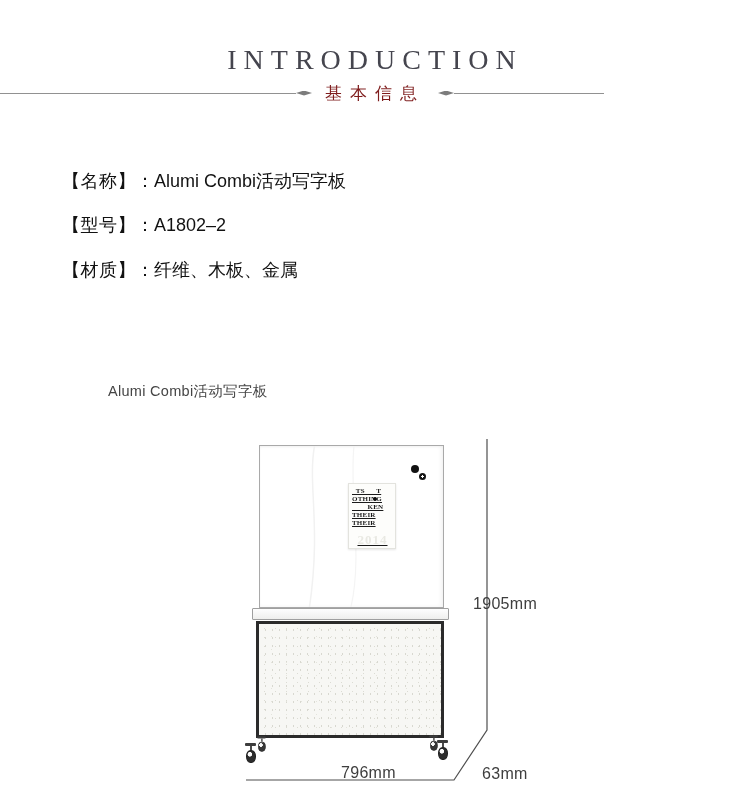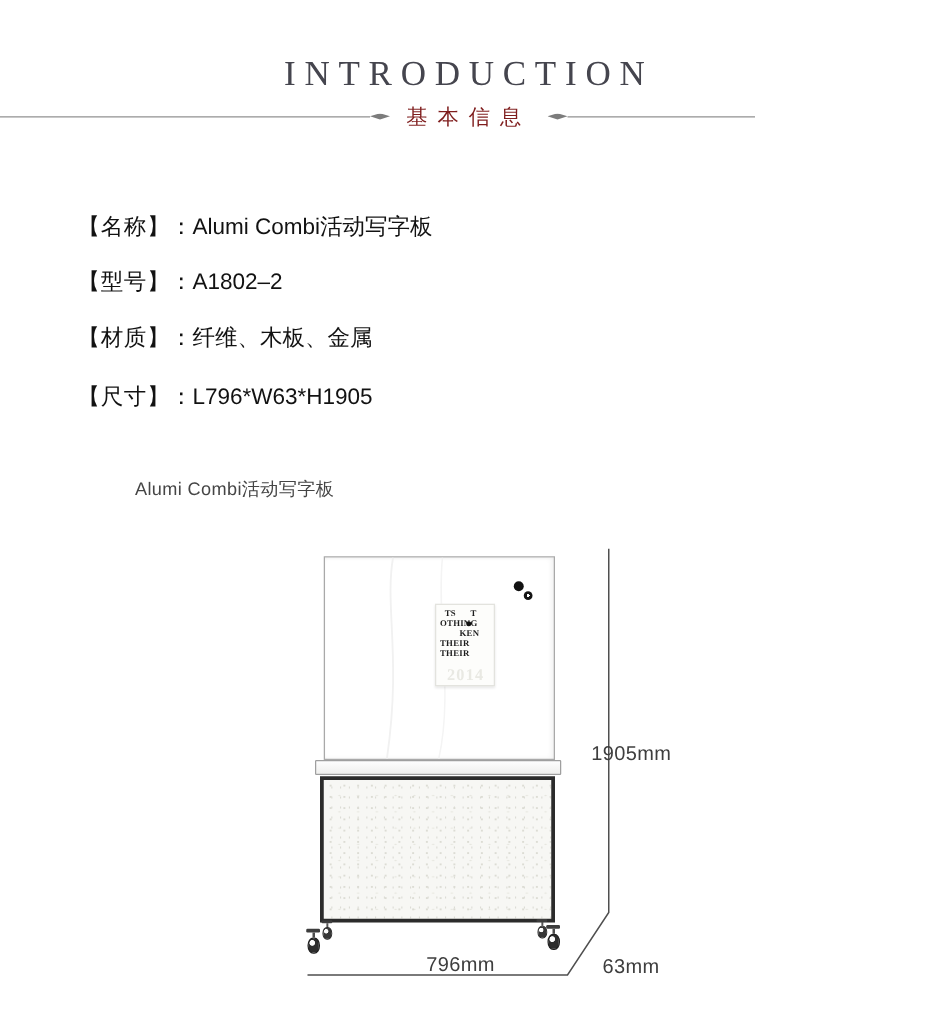--- a/index.html
+++ b/index.html
@@ -64,20 +64,21 @@
       radial-gradient(#d8d8d0 0.6px, transparent 0.8px);
     background-size: 11px 9px, 15px 13px, 7px 8px;
     background-position: 0 0, 5px 6px, 3px 2px;
   }
   
   .poster {
     position:absolute; left:348px; top:445px; width:48px; height:66px;
     background:#fdfdfb; border:1px solid #e3e3de;
     box-shadow:0 1px 2px rgba(0,0,0,0.10);
     padding:3px 2px 0 3px;
+    text-decoration:underline;
   }
   .poster-line {
     font-family:"Liberation Serif", serif;
     font-weight:bold; font-size:7px; line-height:8px;
     color:#1d1d1d; white-space:pre; letter-spacing:0.2px;
   }
   .poster-year {
     margin-top:5px; text-align:center;
     font-family:"Liberation Serif", serif;
     font-weight:bold; font-size:13px; letter-spacing:1px;
@@ -133,23 +134,20 @@
   </div>
 
   <div class="info-row" style="top:131px">
     <span class="lbl">【名称】</span><span>：</span><span>Alumi Combi活动写字板</span>
   </div>
   <div class="info-row" style="top:175px">
     <span class="lbl">【型号】</span><span>：</span><span>A1802–2</span>
   </div>
   <div class="info-row" style="top:220px">
     <span class="lbl">【材质】</span><span>：</span><span>纤维、木板、金属</span>
-  </div>
-  <div class="info-row" style="top:267px">
-    <span class="lbl">【尺寸】</span><span>：</span><span>L796*W63*H1905</span>
   </div>
 
   <div class="fig-caption">Alumi Combi活动写字板</div>
 
   <div>
 
     <div class="board">
       <svg class="board-sheen" viewBox="0 0 185 163">
         <path d="M55,0 C48,40 62,80 50,163" stroke="#f1f1f1" stroke-width="1.5" fill="none"></path>
         <path d="M95,0 C90,50 104,110 92,163" stroke="#f4f4f4" stroke-width="1.2" fill="none"></path>

